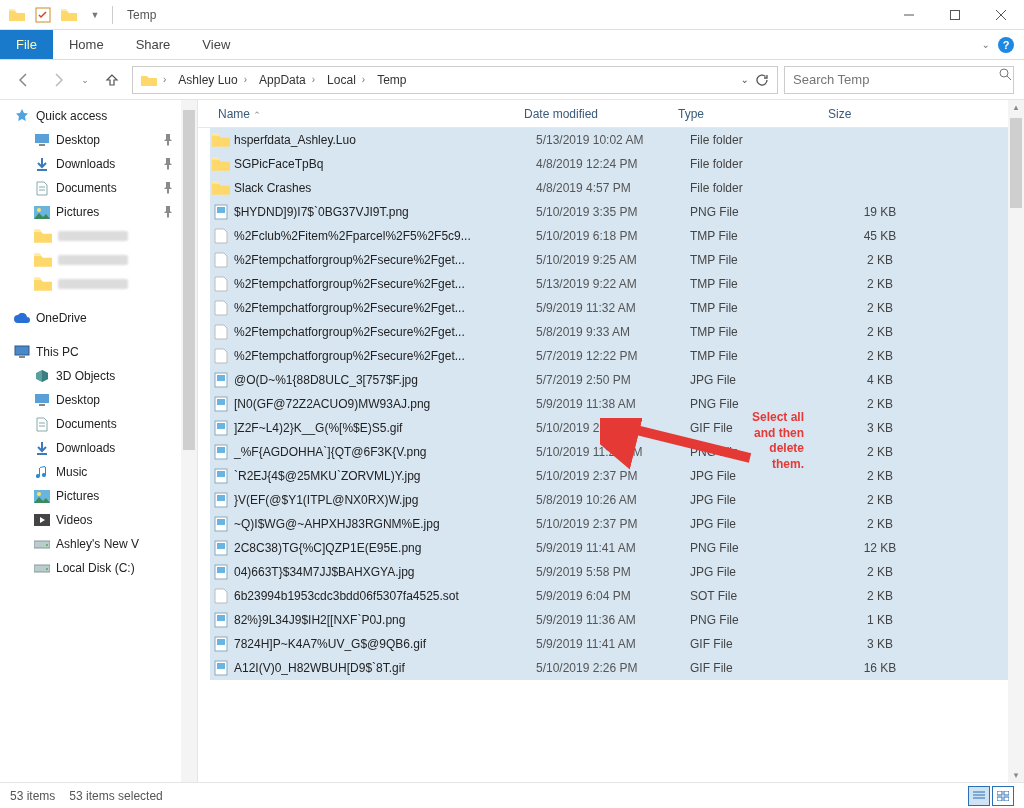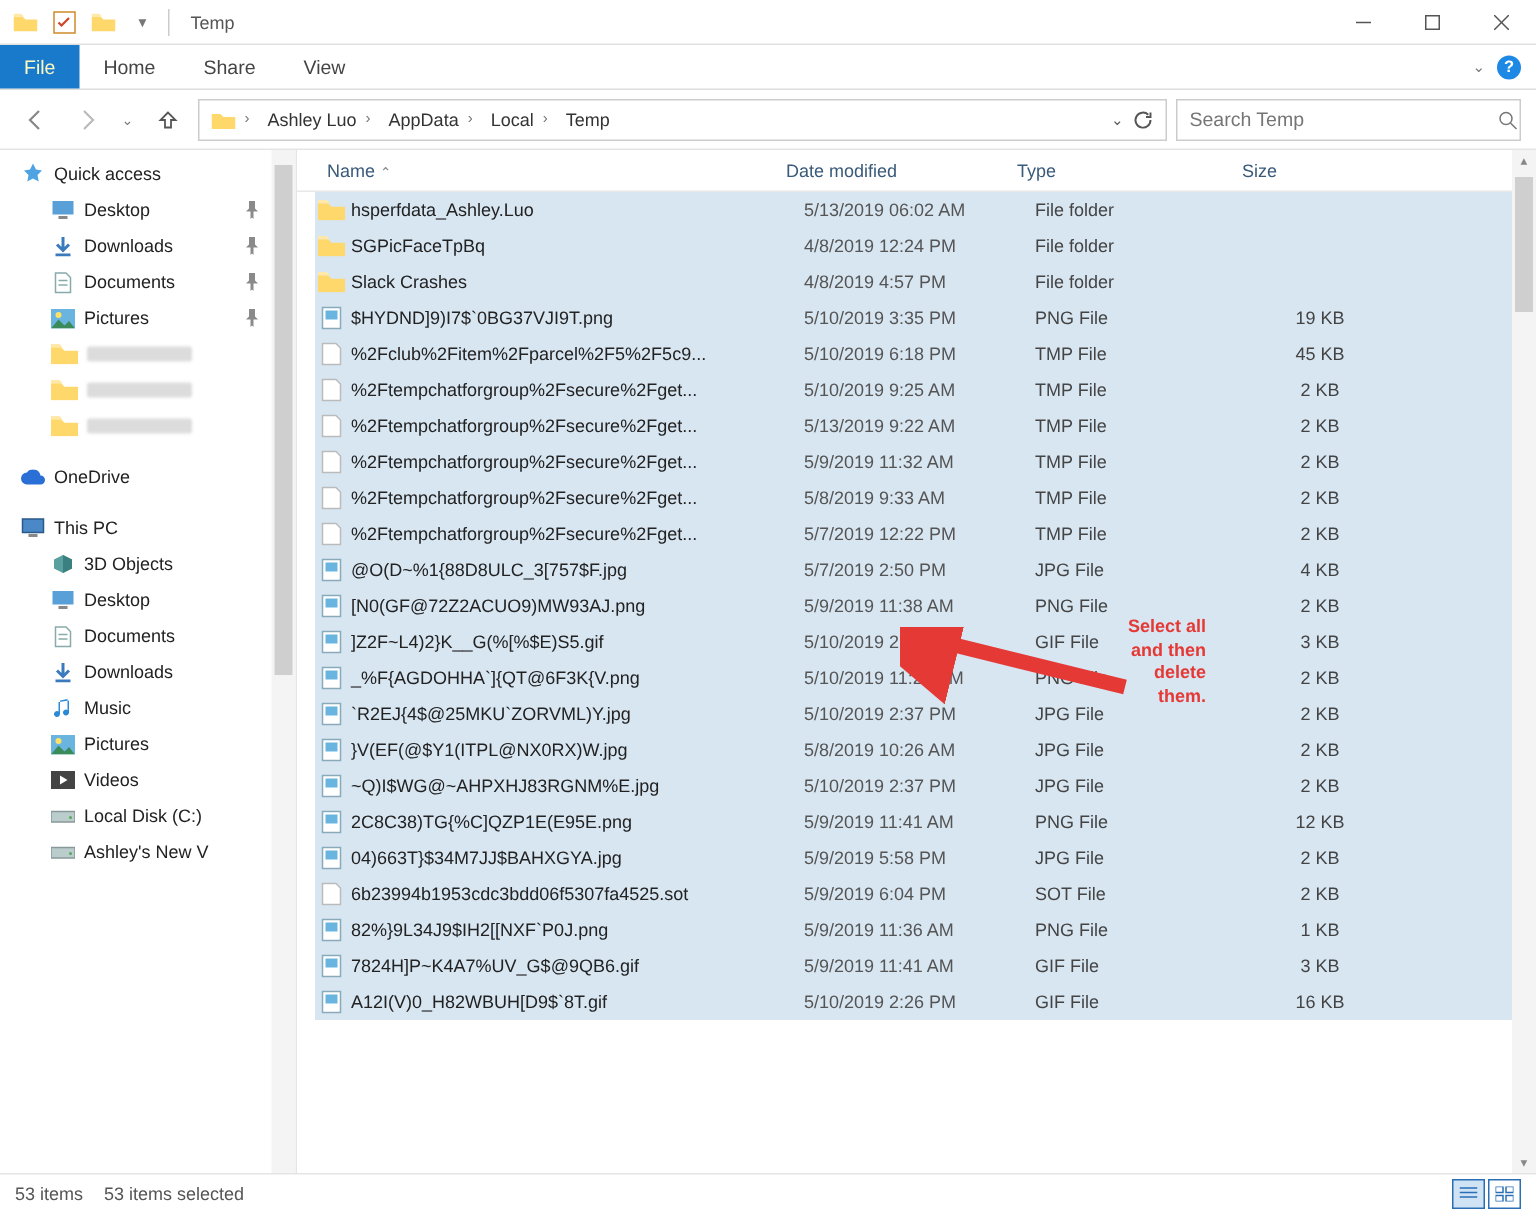--- a/index.html
+++ b/index.html
@@ -22,21 +22,21 @@
 .help-icon{ width:16px;height:16px;border-radius:50%; background:#1e88e5; color:#fff; display:flex;align-items:center;justify-content:center; font-size:11px; font-weight:bold;}
 
 
 .navbar { height: 40px; display:flex; align-items:center; gap:6px; padding: 4px 10px; border-bottom:1px solid #e5e5e5;}
 .nav-btn { width:28px; height:28px; display:flex; align-items:center; justify-content:center; color:#888;}
 .nav-btn.enabled{color:#555;}
 .address { flex:1; height:28px; border:1px solid #ccc; display:flex; align-items:center; padding:0 4px; gap:2px;}
 .crumb { display:flex; align-items:center; padding: 0 4px; height:100%; gap:4px; color:#333;}
 .crumb-sep{ color:#777; font-size:10px; padding:0 2px;}
 .addr-right{ margin-left:auto; display:flex; align-items:center; gap:6px; padding-right:4px; color:#555;}
-.search { width:230px; height:28px; border:1px solid #ccc; display:flex; align-items:center; padding:0 8px; color:#777;gap:29px;}
+.search { width:230px; height:28px; border:1px solid #ccc; display:flex; padding:0 8px; color:#777;gap:29px;}
 .search input{ border:none; outline:none; flex:1; font-size:13px; color:#777;}
 .folder-mini{ width:16px; height:12px;}
 
 
 .body { display:flex; height: 682px; }
 .sidebar { width: 198px; border-right:1px solid #e5e5e5; overflow:hidden; padding-top:4px; position:relative;}
 .sidebar-scroll{ position:absolute; right:0; top:0; bottom:0; width:16px; background:#f4f4f4;}
 .sidebar-thumb{ position:absolute; top:10px; right:2px; width:12px; height:340px; background:#cfcfcf;}
 .tree-item { display:flex; align-items:center; height:24px; padding-left:14px; gap:6px; color:#222;}
 .tree-item.l2{ padding-left:34px;}
@@ -377,30 +377,30 @@
           </span>
           <span>Videos</span>
         </div>
         <div class="tree-item l2">
           <span class="generic-ico">
             <svg width="16" height="12" viewBox="0 0 16 12">
               <rect x="0" y="3" width="16" height="7" fill="#bcc" stroke="#899"></rect>
               <circle cx="13" cy="7" r="1" fill="#5a5"></circle>
             </svg>
           </span>
-          <span>Local Disk (C:)</span>
+          <span>Ashley's New V</span>
         </div>
         <div class="tree-item l2">
           <span class="generic-ico">
             <svg width="16" height="12" viewBox="0 0 16 12">
               <rect x="0" y="3" width="16" height="7" fill="#bcc" stroke="#899"></rect>
               <circle cx="13" cy="7" r="1" fill="#5a5"></circle>
             </svg>
           </span>
-          <span>Ashley's New V</span>
+          <span>Local Disk (C:)</span>
         </div>
       </div>
     <div class="sidebar-scroll">
         <div class="sidebar-thumb"></div>
       </div>
   </div>
 
   <div class="content">
     <div class="columns">
       <div class="col-name"><span>Name</span> <span style="font-size:9px;color:#888;">⌃</span></div>
@@ -410,21 +410,21 @@
     </div>
     <div class="file-list" id="file-list">
         <div class="row">
           <span class="icon-cell">
             <svg width="18" height="14" viewBox="0 0 16 12">
               <path fill="#ffd86b" d="M0 2h6l2 2h8v8H0z"></path>
               <path fill="#ffe9a8" d="M0 0h5l2 2H0z"></path>
             </svg>
           </span>
           <span class="name-cell">hsperfdata_Ashley.Luo</span>
-          <span class="date-cell">5/13/2019 06:02 AM</span>
+          <span class="date-cell">5/13/2019 10:02 AM</span>
           <span class="type-cell">File folder</span>
           <span class="size-cell"></span>
         </div>
         <div class="row">
           <span class="icon-cell">
             <svg width="18" height="14" viewBox="0 0 16 12">
               <path fill="#ffd86b" d="M0 2h6l2 2h8v8H0z"></path>
               <path fill="#ffe9a8" d="M0 0h5l2 2H0z"></path>
             </svg>
           </span>

